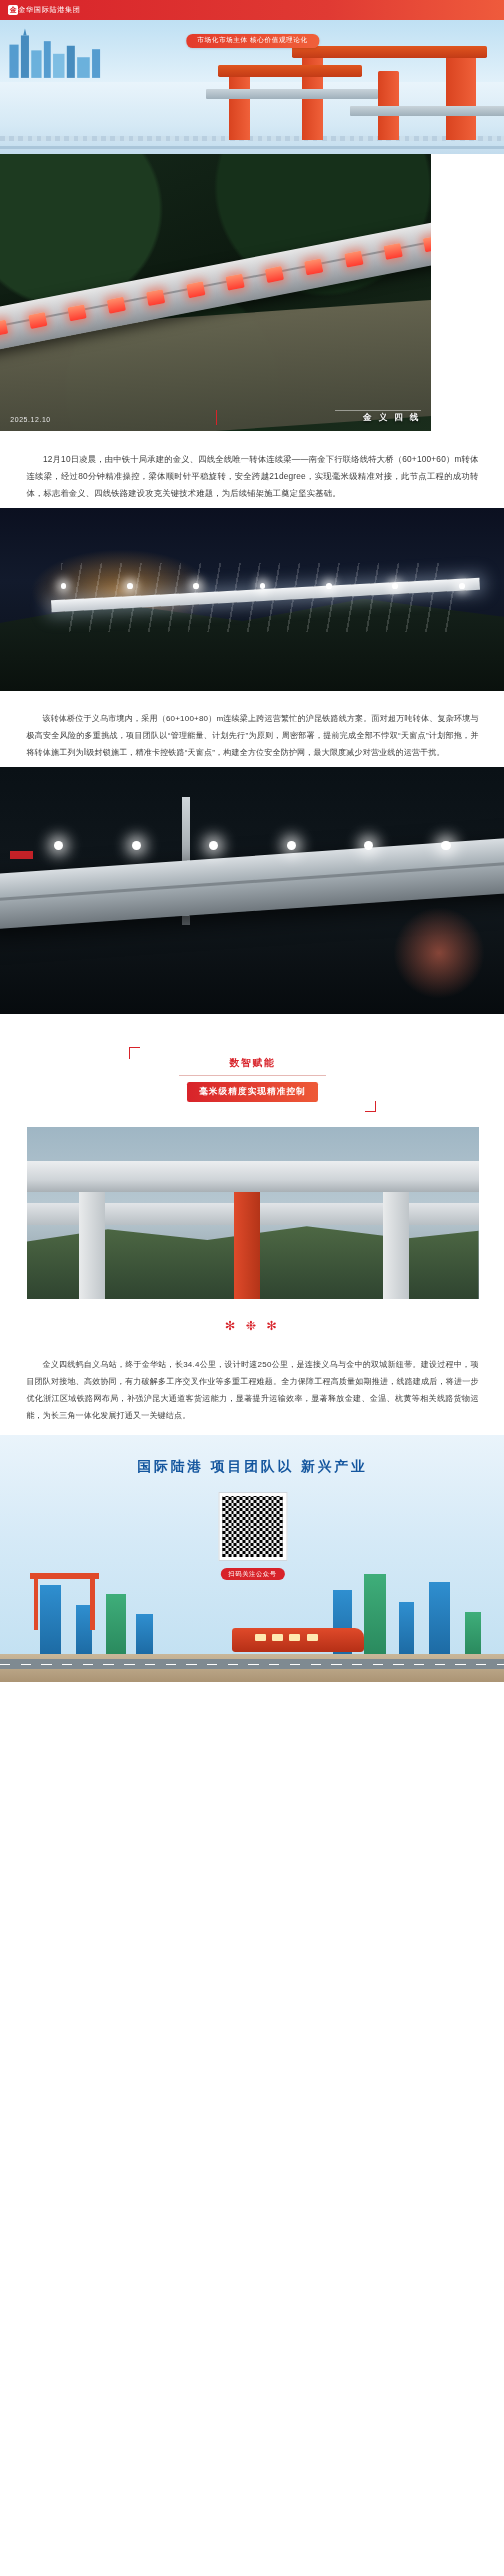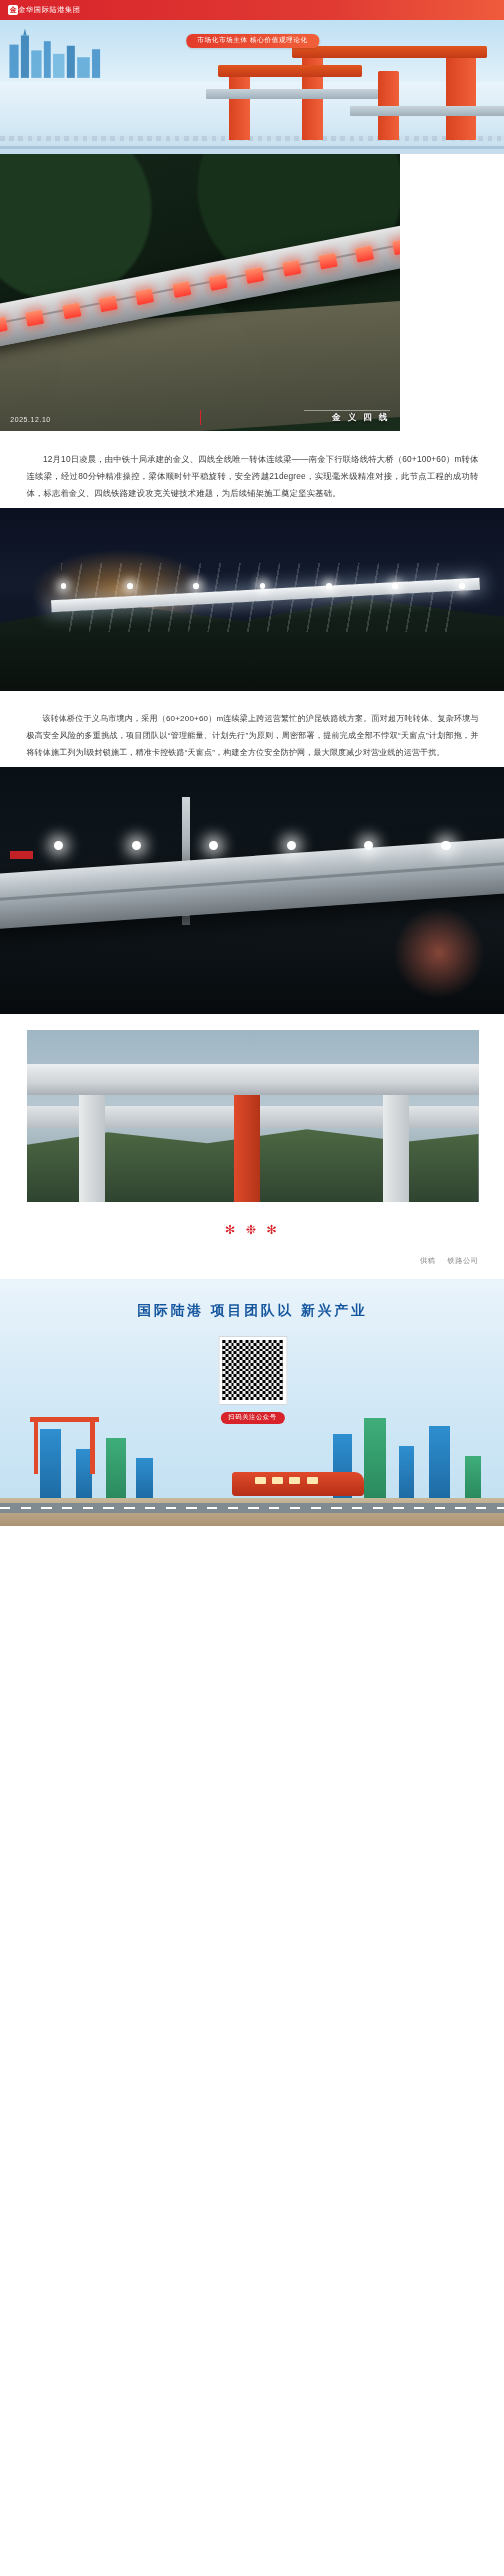--- a/index.html
+++ b/index.html
@@ -69,21 +69,21 @@
     position:absolute; left:50%; transform:translateX(-50%); top:34px;
     background:linear-gradient(90deg,#e33b2b,#f0603a);
     color:#fff; font-size:6.6px; letter-spacing:0.6px;
     padding:2.3px 11.5px; border-radius:6.3px; white-space:nowrap;
     box-shadow:0 0.6px 2.3px rgba(0,0,0,.15);
     z-index:5;
   }
 
   
   .photo-main {
-    position:relative; width:400px; height:277px;
+    position:relative; width:431px; height:277px;
     background:#4d7c0f;
     overflow:hidden;
   }
   .pm-forest{
     position:absolute;inset:0;
     background:
       radial-gradient(circle at 15% 20%, #1d3a20 0 22%, transparent 23%),
       radial-gradient(circle at 75% 12%, #16301a 0 26%, transparent 27%),
       radial-gradient(circle at 40% 85%, #142a18 0 30%, transparent 31%),
       linear-gradient(160deg,#15281a 0%,#0d1a10 45%,#1a2d1c 100%);
@@ -384,21 +384,21 @@
         <i></i>
         <i></i>
         <i></i>
         <i></i>
         <i></i>
         <i></i>
         <i></i>
       </div>
   </div>
 
-  <div class="para small">该转体桥位于义乌市境内，采用（60+200+60）m连续梁上跨运营繁忙的沪昆铁路线方案。面对超万吨转体、复杂环境与极高安全风险的多重挑战，项目团队以“管理能量、计划先行”为原则，周密部署，提前完成全部不悖双“天窗点”计划部拖，并将转体施工列为Ⅰ级封锁施工，精准卡控铁路“天窗点”，构建全方位安全防护网，最大限度减少对营业线的运营干扰。</div>
+  <div class="para small">该转体桥位于义乌市境内，采用（60+100+80）m连续梁上跨运营繁忙的沪昆铁路线方案。面对超万吨转体、复杂环境与极高安全风险的多重挑战，项目团队以“管理能量、计划先行”为原则，周密部署，提前完成全部不悖双“天窗点”计划部拖，并将转体施工列为Ⅰ级封锁施工，精准卡控铁路“天窗点”，构建全方位安全防护网，最大限度减少对营业线的运营干扰。</div>
 
   <div class="photo-night2">
     <div class="pn2-bg"></div>
     <div class="pn2-red"></div>
     <div class="pn2-tower"></div>
     <div class="pn2-girder">
       <div class="dk"></div>
     </div>
     <div class="pn2-lights">
         <i></i>
@@ -406,39 +406,41 @@
         <i></i>
         <i></i>
         <i></i>
         <i></i>
       </div>
     <div class="pn2-flare"></div>
   </div>
 
   <div class="spacer-sm"></div>
 
+  <div class="sec-title">
+    <div class="t1">数智赋能</div>
+    <div class="rule"></div>
+    <div class="t2">毫米级精度实现精准控制</div>
+  </div>
 
   <div class="photo-day">
     <div class="pd-sky"></div>
     <div class="pd-veg"></div>
     <div class="pd-deck"></div>
     <div class="pd-deck2"></div>
     <div class="pd-pier" style="left:52px;"></div>
     <div class="pd-pier red" style="left:207px;"></div>
     <div class="pd-pier" style="left:356px;"></div>
   </div>
 
 
   <div class="ornament">✻ ❉ ✻</div>
 
-
-  <div class="credit">
-    <span>供稿</span>
-    <span>铁路公司</span>
-  </div>
+  <div class="para small">金义四线蚂自义乌站，终于金华站，长34.4公里，设计时速250公里，是连接义乌与金中的双城新纽带。建设过程中，项目团队对接地、高效协同，有力破解多工序交叉作业等多重工程难题。全力保障工程高质量如期推进，线路建成后，将进一步优化浙江区域铁路网布局，补强沪昆大通道客货运能力，显著提升运输效率，显著释放金建、金温、杭黄等相关线路货物运能，为长三角一体化发展打通又一关键结点。</div>
+
 
   <div class="footer">
     <div class="ft-title">国际陆港 项目团队以 新兴产业</div>
 
     <div class="qr-wrap">
       <div class="qr"></div>
     </div>
     <div class="qr-cap">扫码关注公众号</div>
 
     <div class="ft-city">

